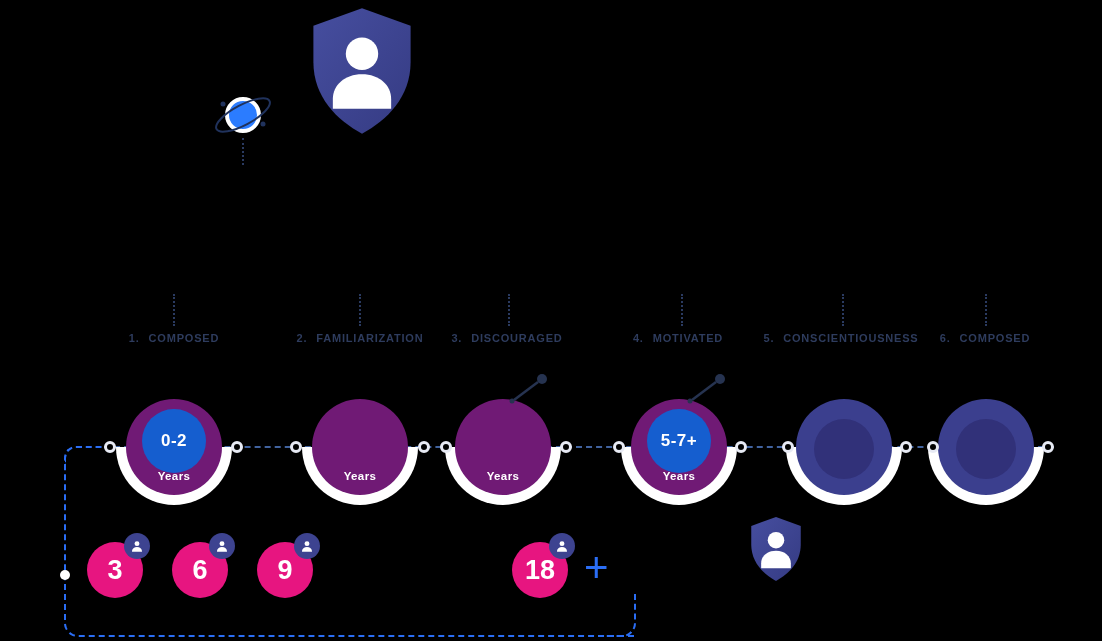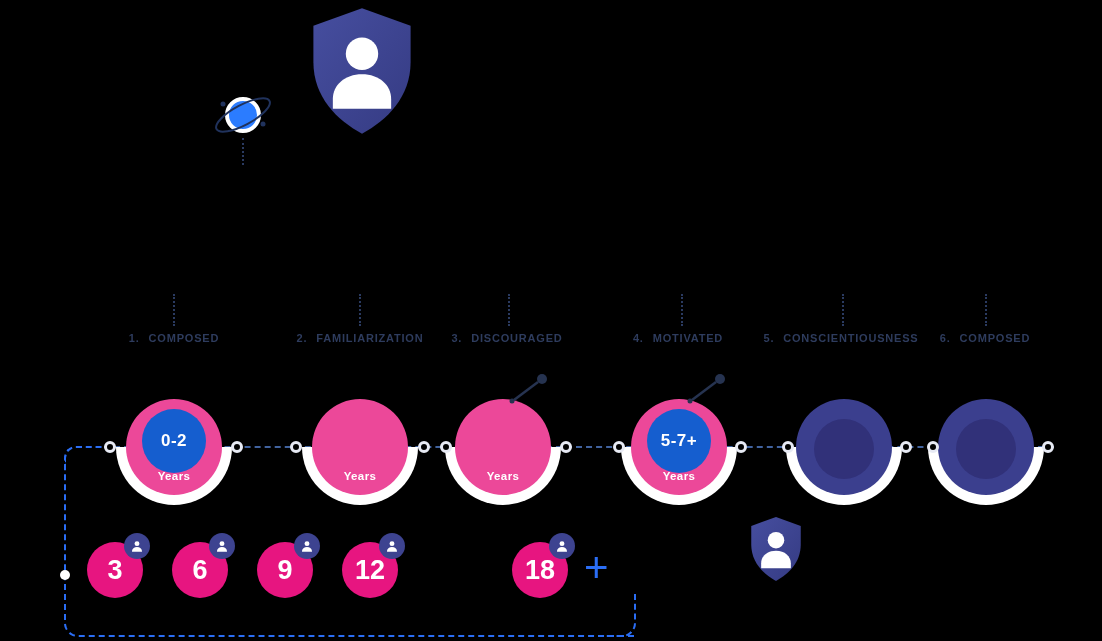--- a/index.html
+++ b/index.html
@@ -18,21 +18,21 @@
   
   .timeline-dash{position:absolute;left:104px;top:446px;width:950px;height:0;border-top:2px dashed #41639f;}
   .label-stem{position:absolute;top:294px;height:32px;width:0;border-left:2px dotted #2a3a60;}
   .stage-label{position:absolute;top:332px;width:240px;transform:translateX(-50%);
     display:flex;justify-content:center;gap:9px;color:#2e3c5e;font-size:11px;font-weight:bold;
     letter-spacing:0.8px;white-space:nowrap;}
   .semi{position:absolute;top:447px;width:116px;height:58px;background:#fff;
     border-radius:0 0 58px 58px;transform:translateX(-50%);}
   .stage-circle{position:absolute;top:399px;width:96px;height:96px;border-radius:50%;
     transform:translateX(-50%);}
-  .stage-circle.active{background:#ec4899;}
+  .stage-circle.active{background:#701a75;}
   .stage-circle.inactive{background:#3b3f8e;}
   .inner{position:absolute;left:16px;top:10px;width:64px;height:64px;border-radius:50%;
     background:#155ecf;display:flex;align-items:center;justify-content:center;
     color:#fff;font-weight:bold;font-size:17px;letter-spacing:0.5px;}
   .inner-inactive{position:absolute;left:18px;top:20px;width:60px;height:60px;border-radius:50%;
     background:#313179;}
   .years-unit{position:absolute;top:71px;left:0;width:100%;text-align:center;color:#fff;
     font-size:11.5px;font-weight:600;letter-spacing:0.4px;}
   .node{position:absolute;top:441px;width:6px;height:6px;border:3px solid #e7eaf4;
     border-radius:50%;background:#000;}
@@ -200,29 +200,20 @@
   </div>
   <div class="milestone" style="left:257px">
     <span>9</span>
     <span class="badge">
       <svg viewBox="0 0 24 24" width="14" height="14">
           <circle cx="12" cy="8" r="4.2" fill="#fff"></circle>
           <path d="M12 13.5 C7 13.5 3.5 16.5 3.5 20.5 V22 H20.5 V20.5 C20.5 16.5 17 13.5 12 13.5 Z" fill="#fff"></path>
         </svg>
     </span>
   </div>
-  <div class="milestone" style="left:342px">
-    <span>12</span>
-    <span class="badge">
-      <svg viewBox="0 0 24 24" width="14" height="14">
-          <circle cx="12" cy="8" r="4.2" fill="#fff"></circle>
-          <path d="M12 13.5 C7 13.5 3.5 16.5 3.5 20.5 V22 H20.5 V20.5 C20.5 16.5 17 13.5 12 13.5 Z" fill="#fff"></path>
-        </svg>
-    </span>
-  </div>
   <div class="milestone" style="left:512px">
     <span>18</span>
     <span class="badge">
       <svg viewBox="0 0 24 24" width="14" height="14">
           <circle cx="12" cy="8" r="4.2" fill="#fff"></circle>
           <path d="M12 13.5 C7 13.5 3.5 16.5 3.5 20.5 V22 H20.5 V20.5 C20.5 16.5 17 13.5 12 13.5 Z" fill="#fff"></path>
         </svg>
     </span>
   </div>
 

